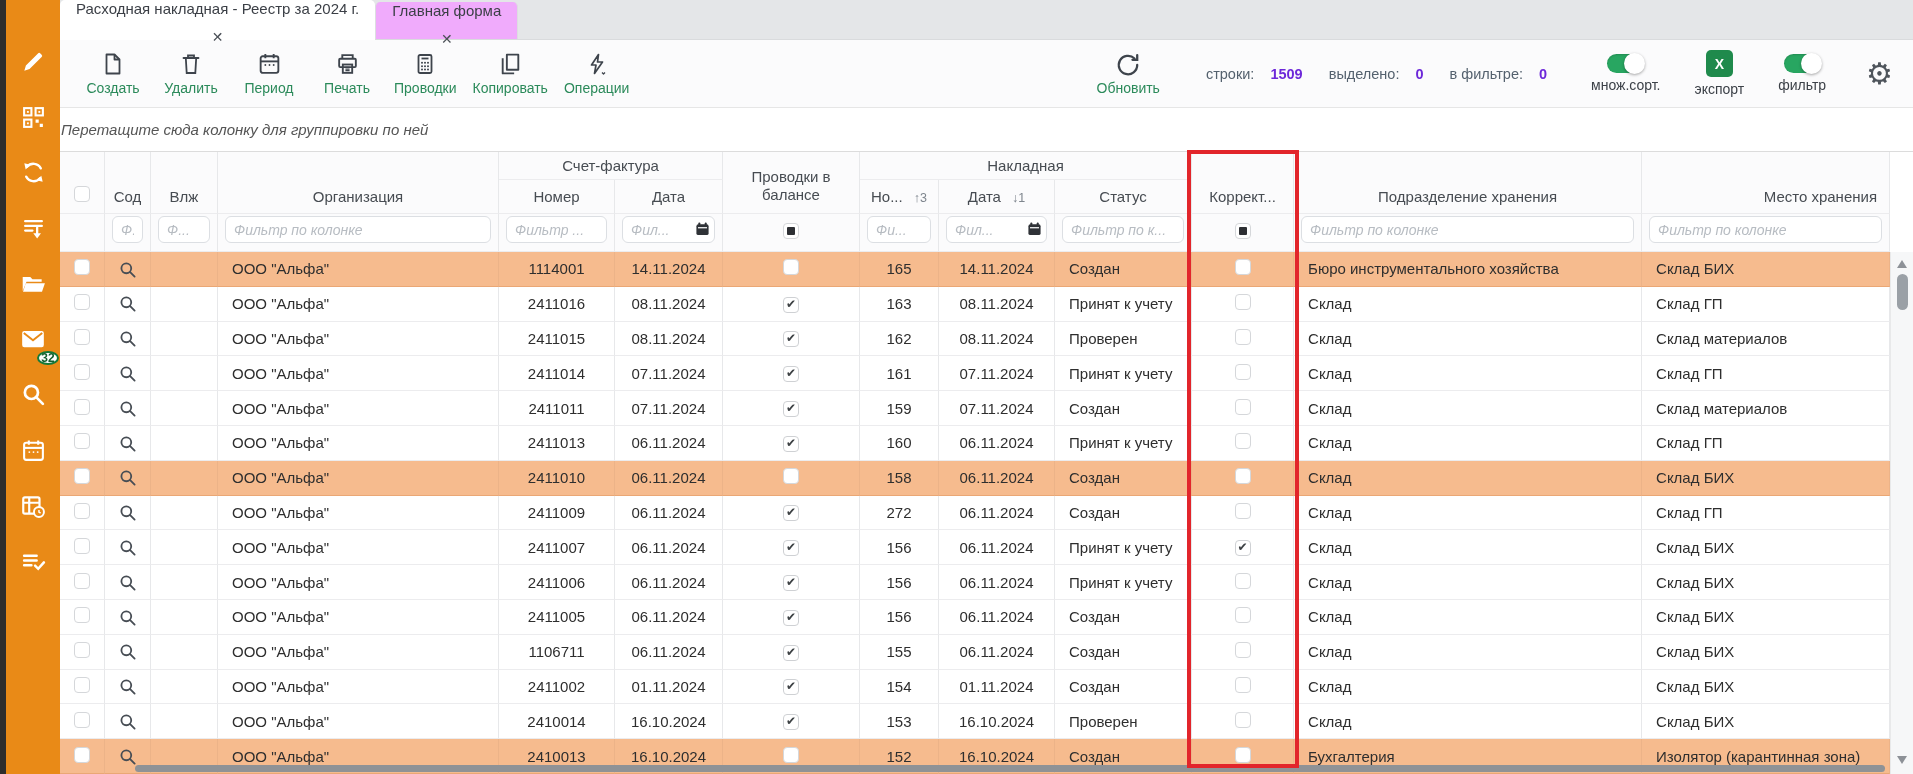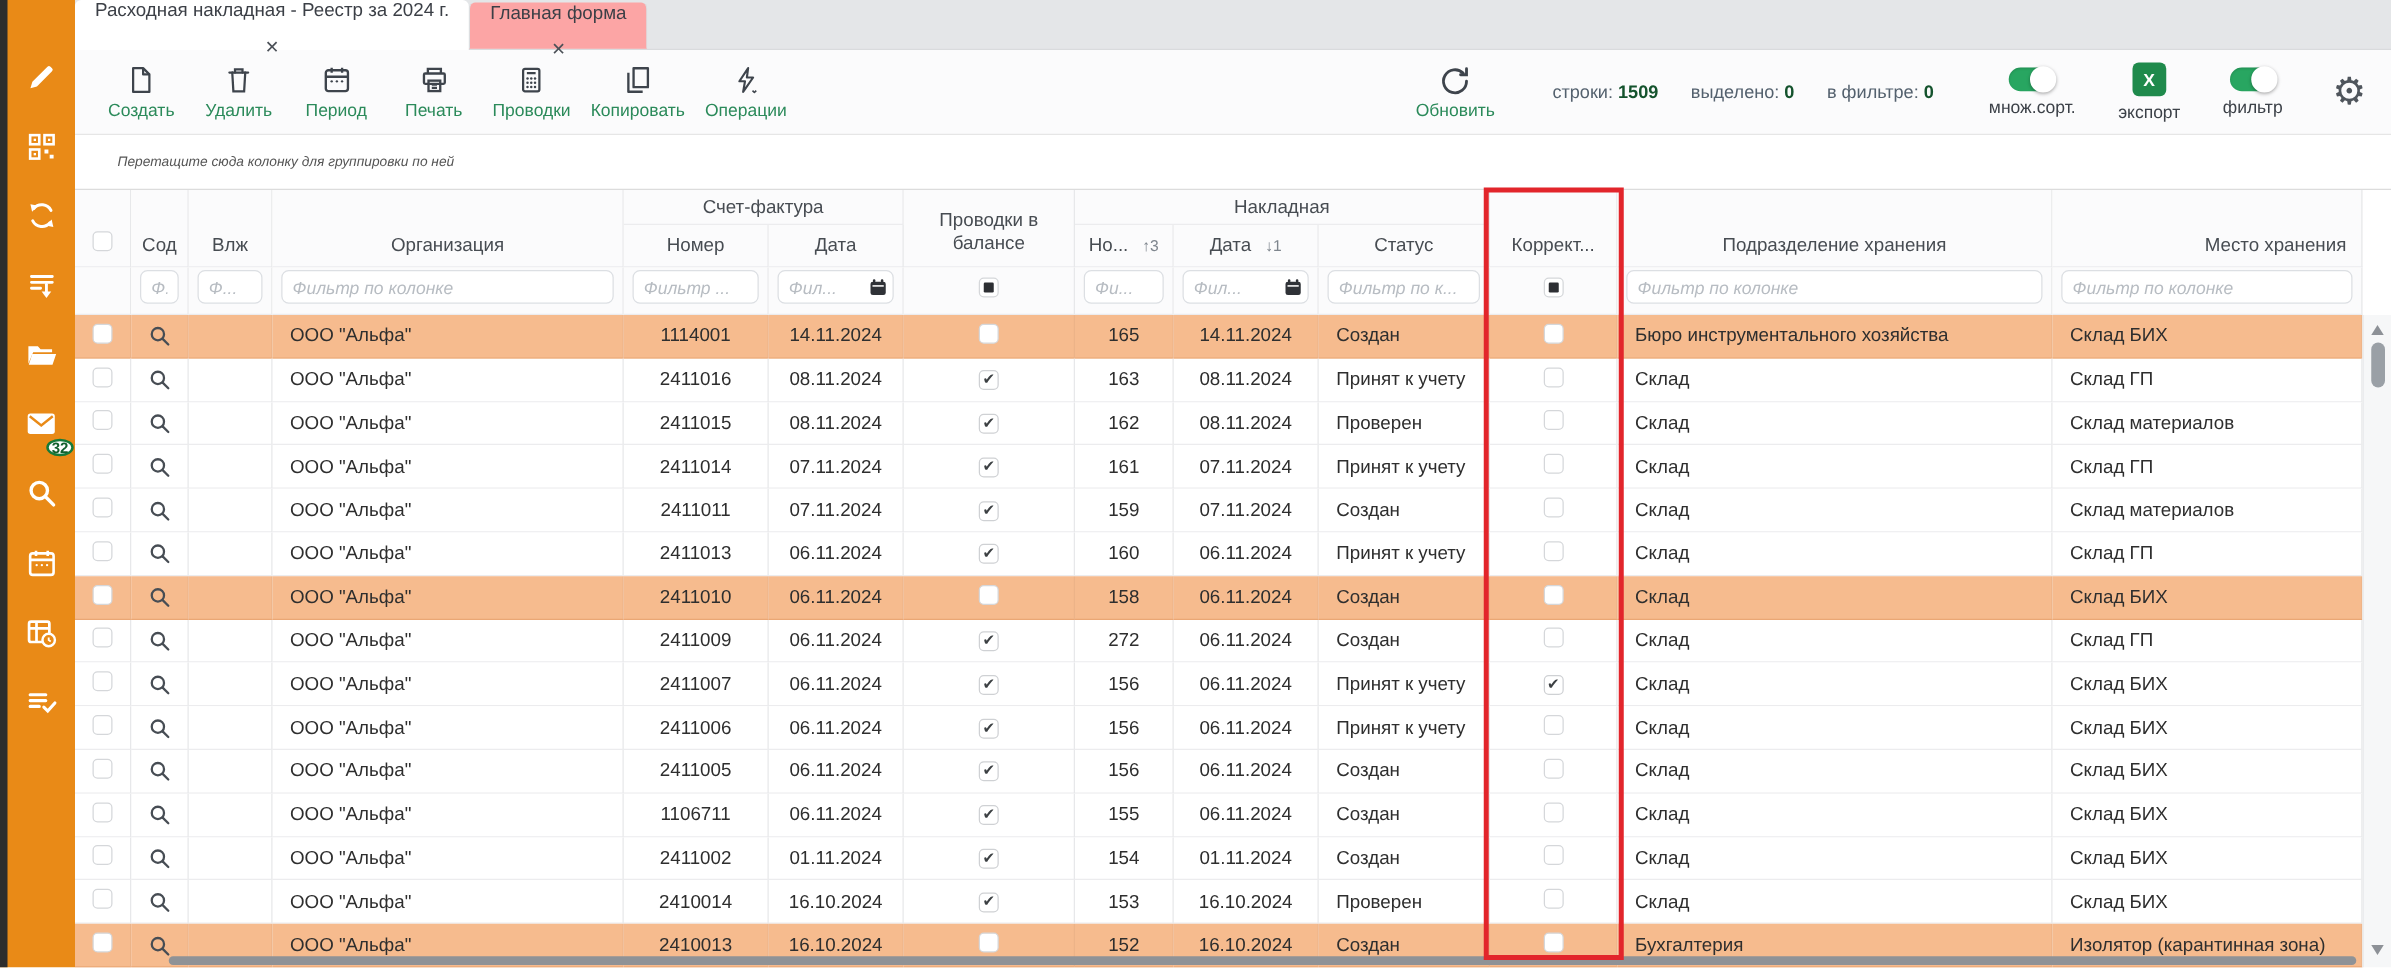--- a/index.html
+++ b/index.html
@@ -13,41 +13,41 @@
   .side-item { height:55.5px; display:flex; align-items:center; justify-content:center; position:relative; cursor:pointer; }
   .badge { position:absolute; right:1px; bottom:2px; width:22px; height:14px; border-radius:50%; background:#fff; border:2px solid #157a3a; color:#135f2e; font-size:12px; font-weight:bold; display:flex; align-items:center; justify-content:center; }
 
   
   #main { position:absolute; left:60px; top:0; right:0; bottom:0; }
 
   
   .tabbar { height:40px; background:#e4e6e8; display:flex; align-items:stretch; border-bottom:1px solid #d9dbdd; }
   .tab { display:flex; align-items:center; gap:12px; padding:0 16px; font-size:15px; color:#3b3f46; cursor:pointer; border-radius:5px 5px 0 0;flex-direction:column; }
   .tab.active { background:#fff; margin-bottom:-1px; }
-  .tab.inactive { background:#fca5a5; border-left:1px solid #dcdee0; border-right:1px solid #dcdee0; margin-top:2px; }
+  .tab.inactive { background:#f0abfc; border-left:1px solid #dcdee0; border-right:1px solid #dcdee0; margin-top:2px; }
   .tab-close { font-size:14px; font-weight:bold; color:#4b5057; cursor:pointer; }
 
   
   .toolbar { height:68px; background:#fbfbfc; border-bottom:1px solid #e6e6e6; display:flex; align-items:center; padding-left:22px; }
   .tbtn { display:flex; flex-direction:column; align-items:center; justify-content:center; gap:3px; min-width:62px; margin-right:16px; cursor:pointer; }
   .tbtn svg { display:block; }
   .tbtn .lbl, .green-lbl { font-size:14px; color:#2b8a5a; }
   .tb-right { margin-left:auto; display:flex; align-items:center; padding-right:20px; }
   .refresh-btn { display:flex; flex-direction:column; align-items:center; gap:2px; cursor:pointer; margin-right:46px; }
   .stats { display:flex; gap:26px; font-size:14.5px; color:#54616e; margin-right:44px; }
-  .stat b { color:#14532d; margin-left:4px; }
+  .stat b { color:#6d28d9; margin-left:16px; }
   .toggle-group { display:flex; flex-direction:column; align-items:center; gap:4px; margin-right:34px; cursor:pointer; }
   .toggle { width:37px; height:19px; border-radius:10px; background:#28a661; position:relative; box-shadow:inset 0 1px 2px rgba(0,0,0,.15); }
   .toggle .knob { position:absolute; right:-1px; top:-1px; width:21px; height:21px; border-radius:50%; background:#fff; box-shadow:0 1px 3px rgba(0,0,0,.35); }
   .toggle-group .tlbl { font-size:14px; color:#3c4148; }
   .excel { width:27px; height:27px; border-radius:5px; background:#1f8a4c; color:#fff; font-weight:bold; font-size:14px; display:flex; align-items:center; justify-content:center; }
   .gear { font-family:"DejaVu Sans",sans-serif; font-size:30px; color:#4f555c; cursor:pointer; line-height:1; margin-left:6px; }
 
   
-  .grouphint { height:44px; background:#fff; border-bottom:1px solid #dcdcdc; display:flex; align-items:center; padding-left:34px; font-style:italic; font-size:11px; color:#555; }
+  .grouphint { height:44px; background:#fff; border-bottom:1px solid #dcdcdc; display:flex; align-items:center; padding-left:1px; font-style:italic; font-size:15px; color:#555; }
 
   
   table.grid { border-collapse:separate; border-spacing:0; table-layout:fixed; width:1830px; }
   .grid th, .grid td { border-right:1px solid #e7e8ea; border-bottom:1px solid #ececee; overflow:hidden; white-space:nowrap; }
   .grid thead th { background:#fbfbfc; font-weight:normal; color:#474c52; font-size:15px; }
   .th-group { height:28px; vertical-align:middle; text-align:center; }
   .th-label { vertical-align:bottom; text-align:center; padding-bottom:8px; cursor:pointer; }
   .th-label.wrap { white-space:normal; line-height:1.25; }
   tr.lblrow th { height:34px; }
   .sortbadge { font-size:12.5px; color:#7e858d; margin-left:7px; }

